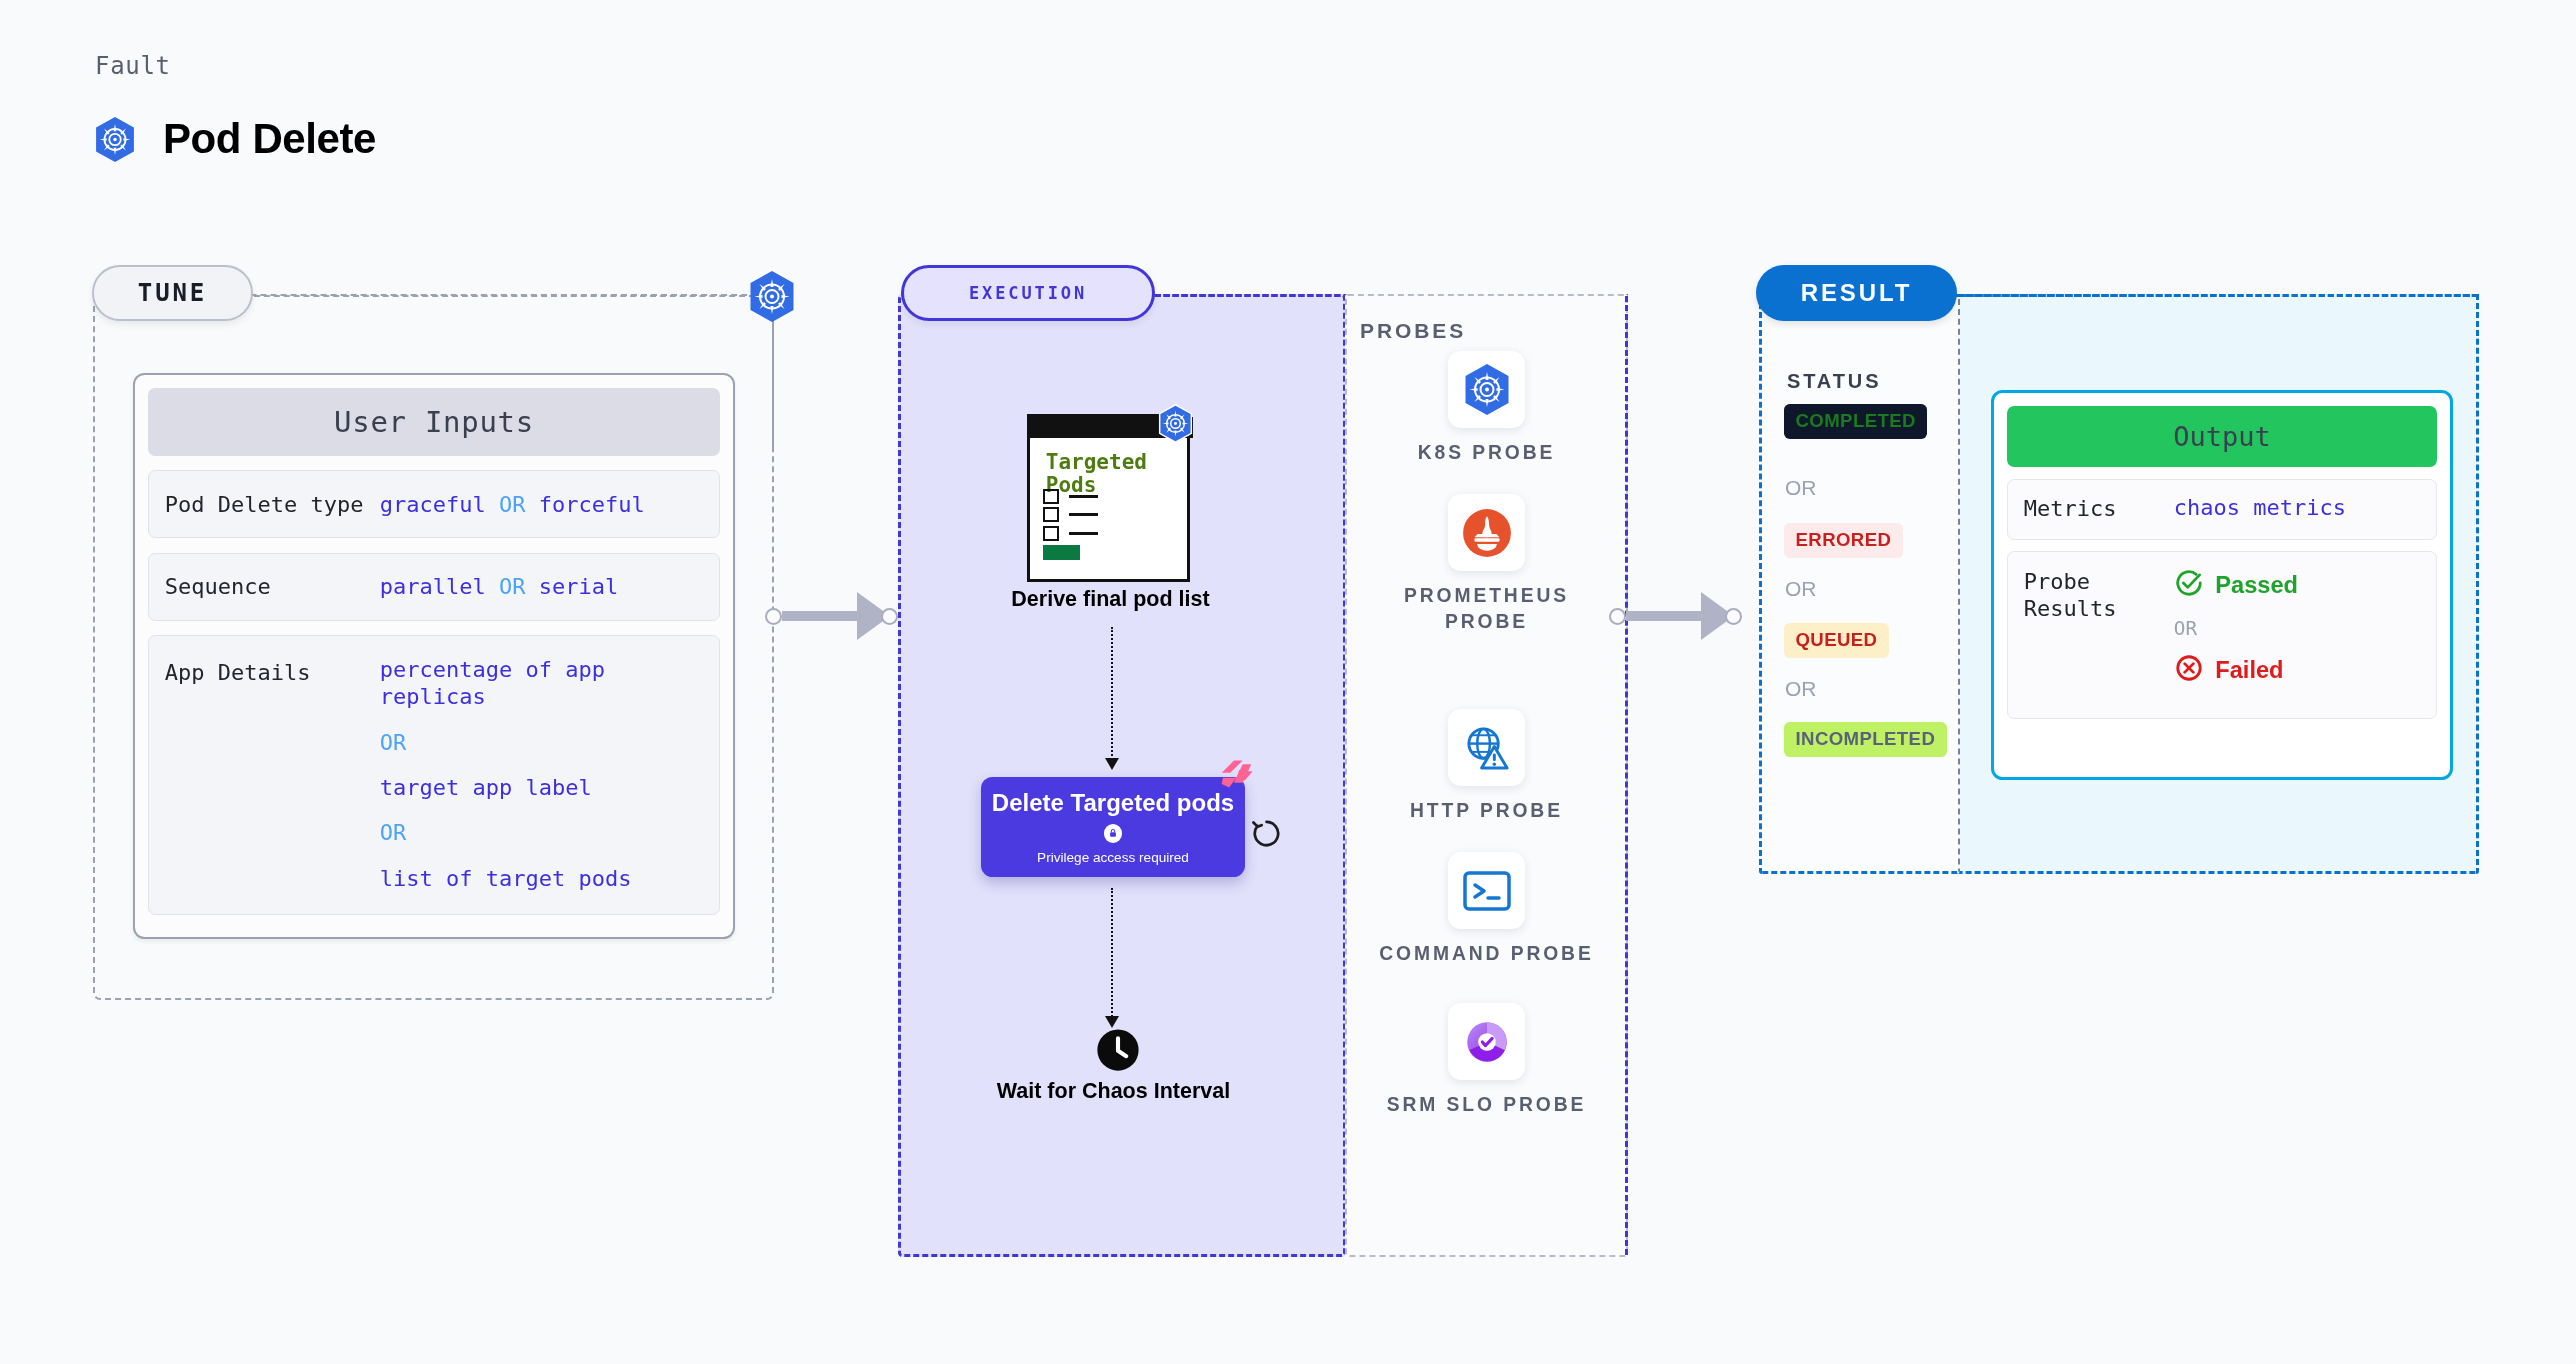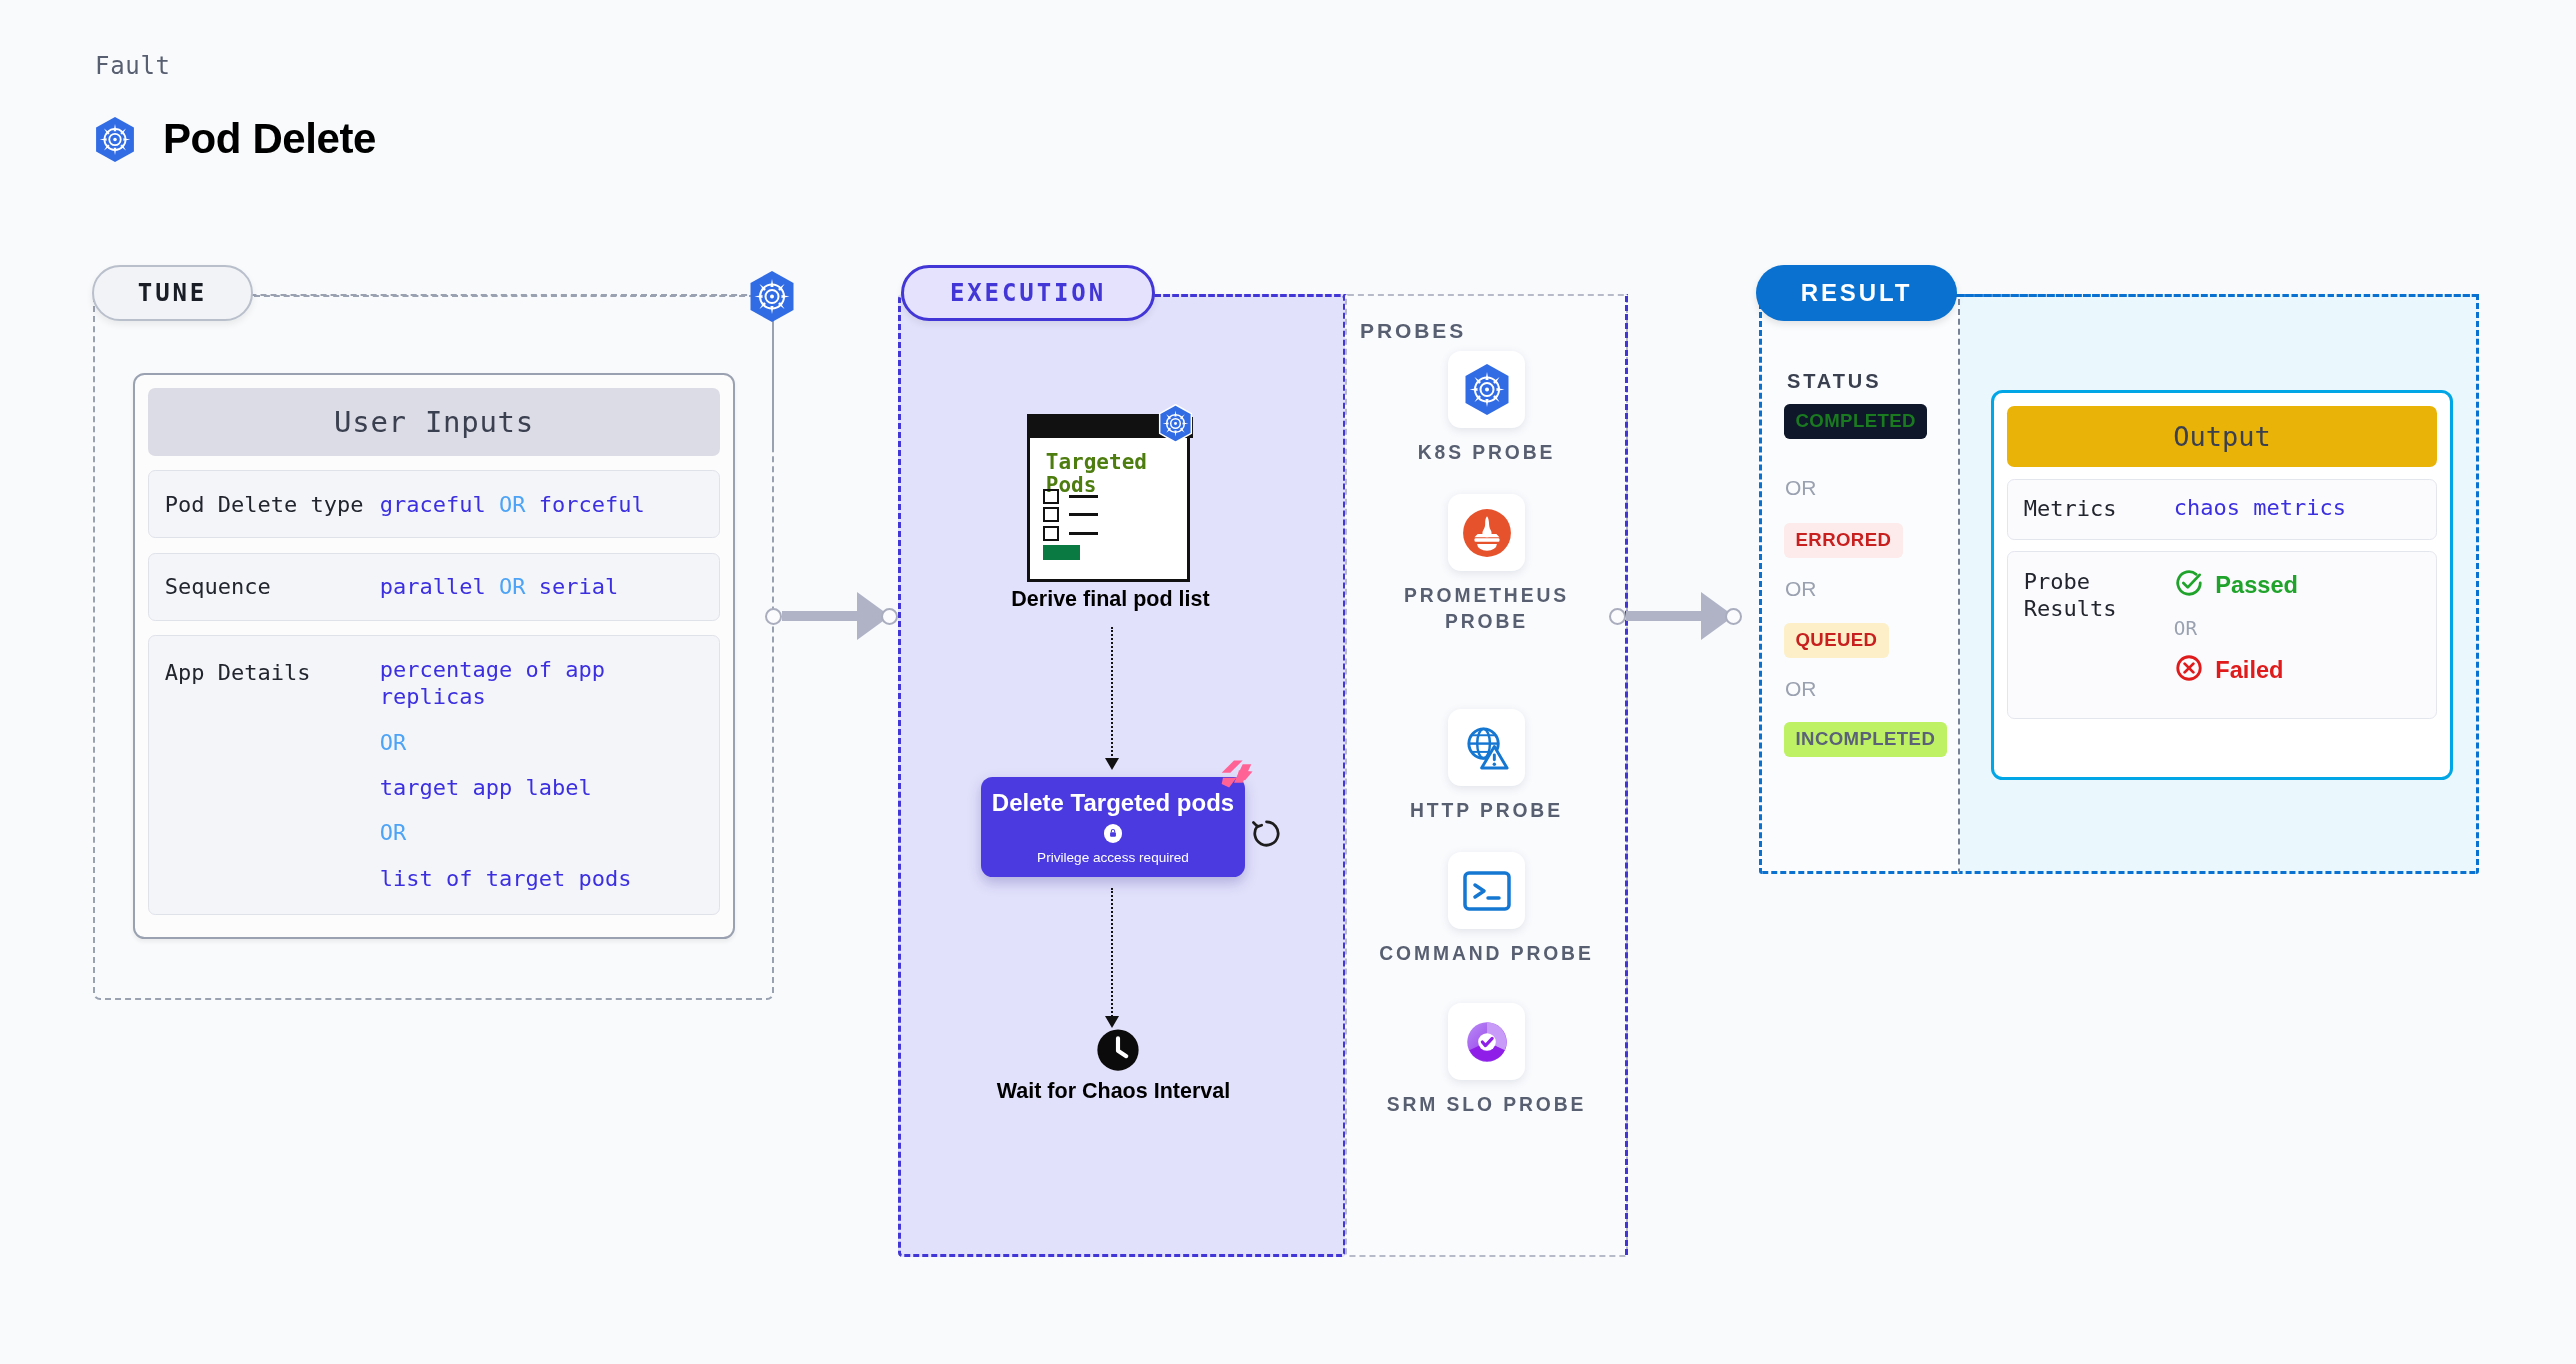--- a/index.html
+++ b/index.html
@@ -92,21 +92,21 @@
   #exec-panel{
     position:absolute;left:898px;top:294px;width:448px;height:963px;
     background:#e2e1fb;border:3.6px dashed #4236d6;border-radius:4.3px;box-sizing:border-box;
   }
   #exec-pill{
     left:901px;top:265px;width:254px;height:56px;
     background:#e4e2fd;border:3.6px solid #4236d6;
     box-shadow:0 3.6px 7.2px rgba(0,0,0,.07);
   }
   #exec-pill span{font-family:"DejaVu Sans Mono","Liberation Mono",monospace;
-    font-size:24px;font-weight:bold;letter-spacing:2.9px;color:#4236d6;}
+    font-size:17px;font-weight:bold;letter-spacing:2.9px;color:#4236d6;}
   #exec-dash{position:absolute;left:1155px;top:294px;width:473px;height:0;border-top:3.6px dashed #4236d6;}
 
   
   #probes-panel{
     position:absolute;left:1345px;top:294px;width:283px;height:963px;
     border:2.1px dashed #b6bac9;border-left:2.1px dashed #b6bac9;border-radius:2.9px;box-sizing:border-box;
     background:#fafbfd;
   }
   #probes-panel .right-edge{position:absolute;right:-2.1px;top:0;bottom:0;border-right:3.6px dashed #4236d6;}
   #probes-title{position:absolute;left:1360px;top:319px;font-size:21px;letter-spacing:2.9px;color:#585f71;font-weight:bold;}
@@ -167,21 +167,21 @@
     background:#eaf8fe;
   }
   #status-title{position:absolute;left:1787px;top:370px;font-size:20px;letter-spacing:2.9px;color:#3b4050;font-weight:bold;}
   .badge{position:absolute;border-radius:5.7px;padding:6.4px 11.5px;font-size:18.6px;font-weight:bold;letter-spacing:0.4px;}
   .or-txt{position:absolute;font-size:21px;color:#9aa1b0;}
 
   #output-card{
     position:absolute;left:1991px;top:390px;width:462px;height:390px;
     background:#fff;border:3.6px solid #00a6e6;border-radius:11.5px;box-sizing:border-box;
   }
-  .out-header{margin:13px 13px 0 13px;height:61px;background:#eab308;border-radius:7.2px;
+  .out-header{margin:13px 13px 0 13px;height:61px;background:#22c55e;border-radius:7.2px;
     display:flex;align-items:center;justify-content:center;}
   .out-header span{font-family:"DejaVu Sans Mono","Liberation Mono",monospace;font-size:27px;color:#3b4050;}
   .out-row{margin:11.5px 13px 0 13px;background:#fbfbfd;border:1.4px solid #e4e6ee;border-radius:7.2px;
     box-sizing:border-box;padding:15.8px;display:flex;align-items:flex-start;}
   .out-row .lbl{font-family:"DejaVu Sans Mono","Liberation Mono",monospace;font-size:22px;color:#22252e;
     width:150px;flex:0 0 150px;line-height:1.25;}
   .out-row .val{font-family:"DejaVu Sans Mono","Liberation Mono",monospace;font-size:22px;color:#3b2fe0;}
   #probe-results-row{min-height:168px;}
   .pr-stack{display:flex;flex-direction:column;gap:13px;}
   .pr-line{display:flex;align-items:center;gap:11.5px;font-size:23.6px;font-weight:bold;}

